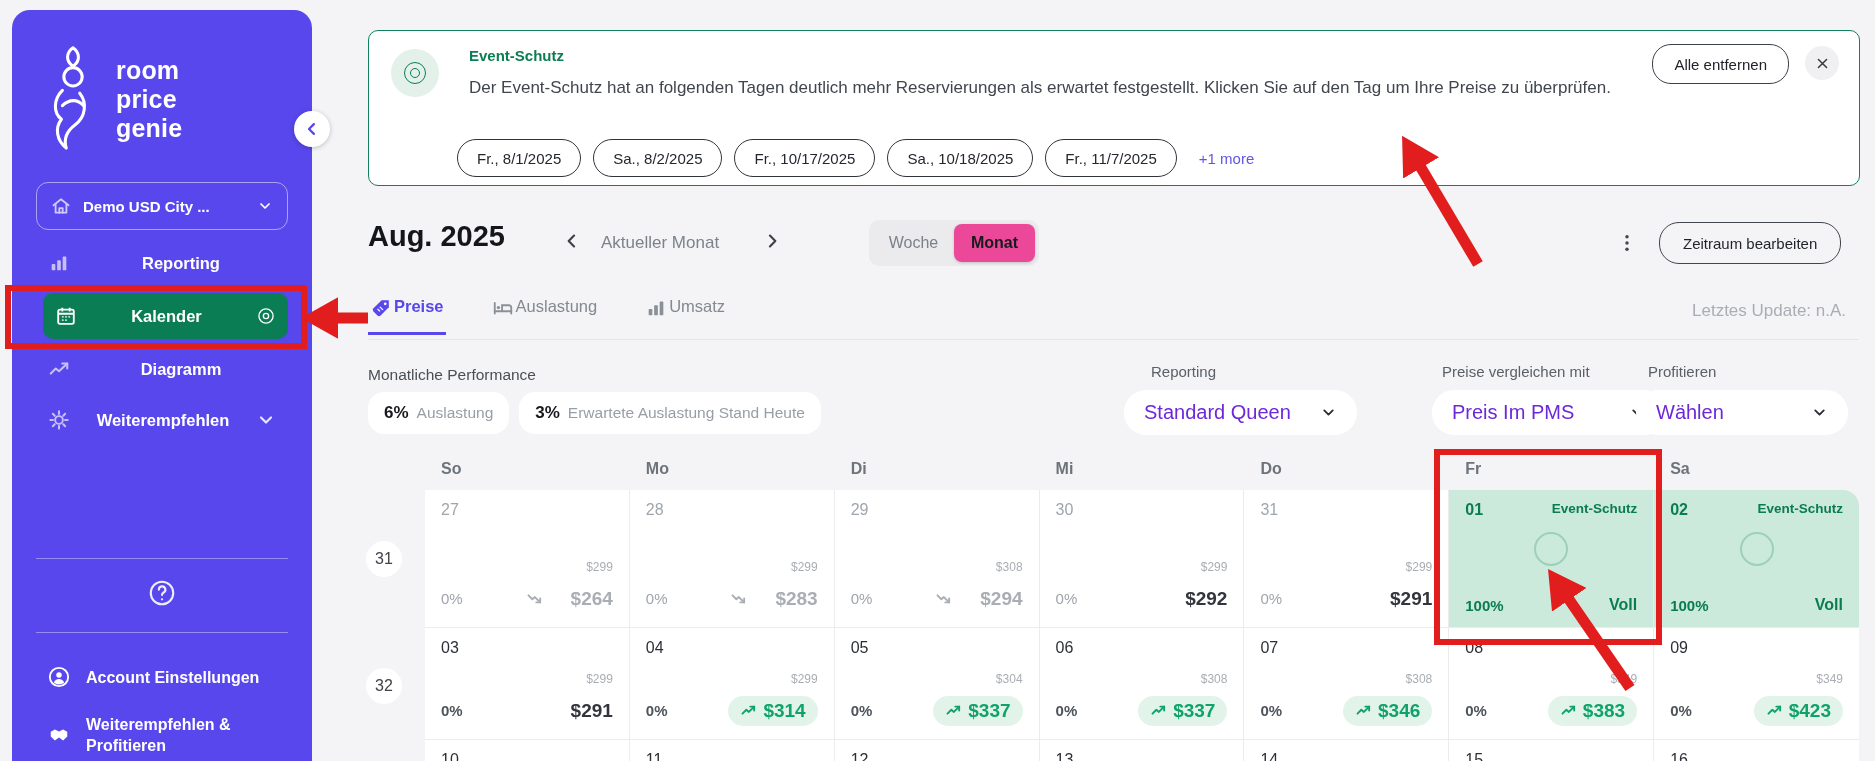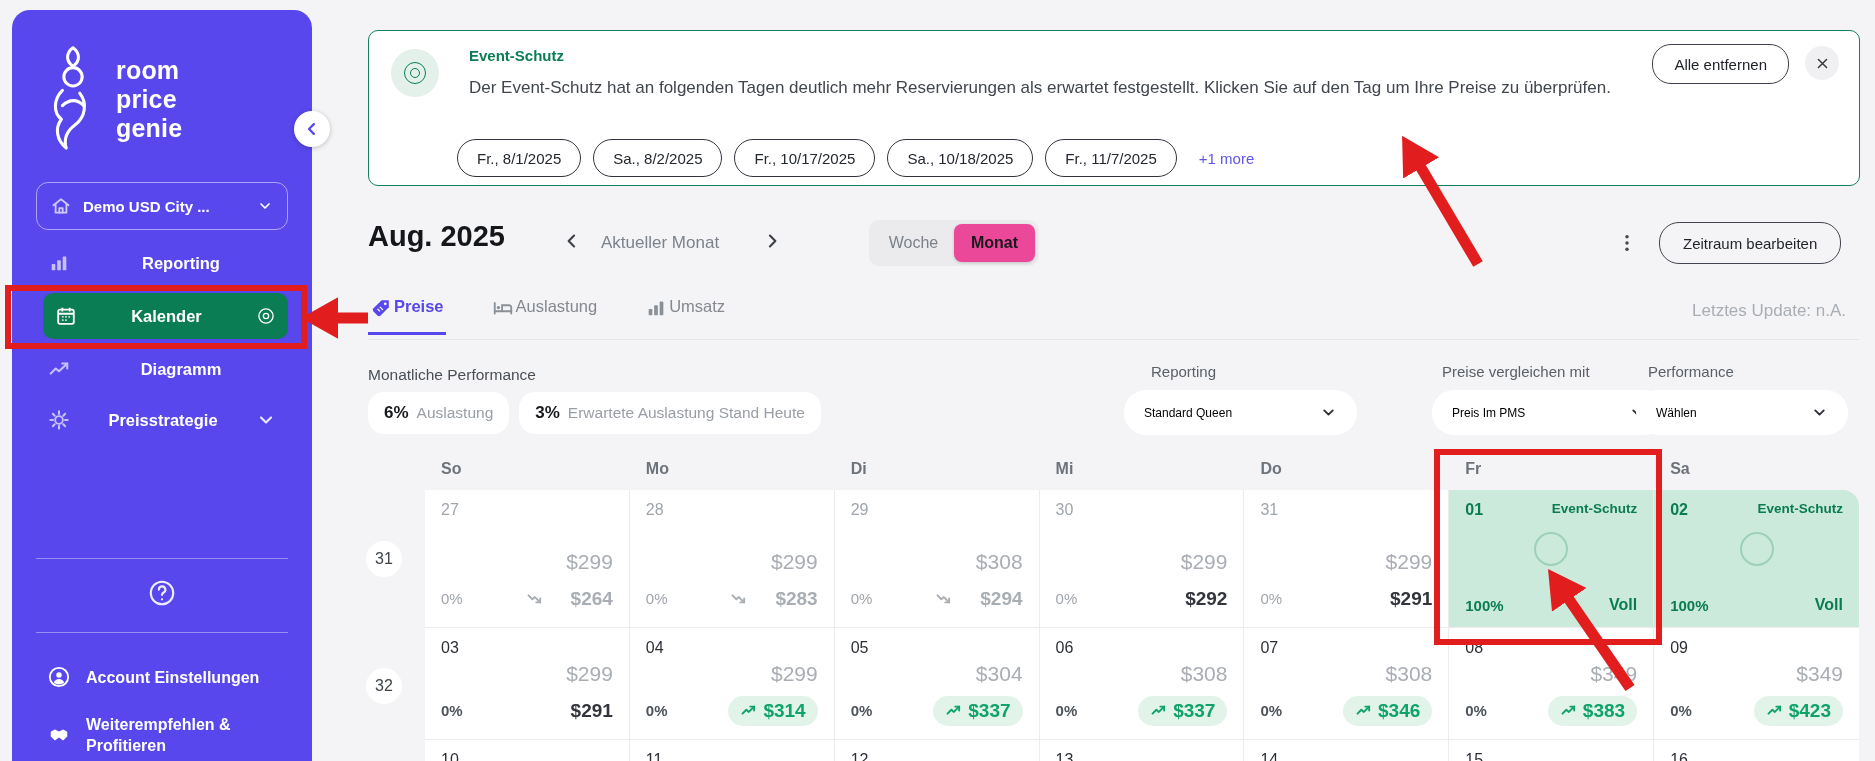--- a/index.html
+++ b/index.html
@@ -83,36 +83,36 @@
   .last-update{position:absolute;left:1692px;top:301px;font-size:17px;color:#a9aeb4;}
   
   .perf-label{position:absolute;left:368px;top:366px;font-size:15.5px;color:#4a4f56;}
   .badges{position:absolute;left:368px;top:392px;display:flex;gap:10px;}
   .badge{height:42px;background:#fff;border-radius:16px;display:flex;align-items:center;gap:8px;padding:0 16px;}
   .badge-value{font-weight:bold;font-size:17px;color:#17191d;}
   .badge-label{font-size:15.5px;color:#989ea5;white-space:nowrap;}
   .filter-group{position:absolute;top:363px;}
   .filter-label{font-size:15px;color:#5a6068;margin-bottom:10px;}
   .filter-pill{height:45px;background:#fff;border-radius:22px;display:flex;align-items:center;
-               justify-content:space-between;padding:0 20px;box-sizing:border-box;font-size:12px;
-               color:#000000;cursor:pointer;}
+               justify-content:space-between;padding:0 20px;box-sizing:border-box;font-size:20px;
+               color:#6d28d9;cursor:pointer;}
   .filter-pill .ic{width:17px;height:17px;color:#2a2e34;}
   
   .day-headers{position:absolute;left:425px;top:460px;width:1434px;display:grid;
                grid-template-columns:repeat(7,1fr);font-size:16px;color:#6d737b;}
   .day-headers span{padding-left:16px;font-weight:bold;}
   .grid{position:absolute;left:425px;top:490px;width:1434px;height:271px;display:grid;
         grid-template-columns:repeat(7,1fr);grid-template-rows:138px 112px 1fr;}
   .cell{border-right:1px solid #ececee;border-bottom:1px solid #ececee;background:#fff;
         box-sizing:border-box;padding:11px 16px 13px;display:flex;flex-direction:column;cursor:pointer;}
   .cell:nth-child(7n){border-right:none;}
   .cell.partial{border-bottom:none;}
   .c-day{font-size:16px;color:#2c3036;}
   .cell.muted .c-day{color:#9fa5ac;}
-  .c-pms{margin-top:auto;text-align:right;font-size:21px;color:#a9aeb4;}
+  .c-pms{margin-top:auto;text-align:right;font-size:12px;color:#a9aeb4;}
   .c-bottom{display:flex;justify-content:space-between;align-items:center;margin-top:9px;min-height:31px;}
   .c-occ{font-size:15px;font-weight:bold;color:#4e545b;}
   .cell.muted .c-occ{color:#9fa5ac;font-weight:normal;}
   .c-price{font-size:19px;font-weight:bold;display:flex;align-items:center;gap:6px;}
   .c-price.trend-down{color:#a9aeb4;gap:28px;}
   .c-price.trend-flat{color:#32363c;}
   .c-price.trend-up{background:#e2f4ea;color:#0fa269;padding:4px 12px;border-radius:17px;}
   .c-price .t-ic{width:17px;height:17px;display:inline-flex;}
   .cell.event{background:#cbeadb;}
   .cell.event.tr-round{border-top-right-radius:16px;}
@@ -213,21 +213,21 @@
           </span>
           <span class="nav-label">Diagramm</span>
         </div>
         <div class="nav-item">
           <span class="ic">
             <svg viewBox="0 0 24 24" fill="none" stroke="currentColor" stroke-width="2.3" stroke-linecap="round">
               <circle cx="12" cy="12" r="4.2" stroke-width="2.1"></circle>
               <path d="M12 2.6v2.8M12 18.6v2.8M2.6 12h2.8M18.6 12h2.8M5.3 5.3l2 2M16.7 16.7l2 2M18.7 5.3l-2 2M7.3 16.7l-2 2"></path>
             </svg>
           </span>
-          <span class="nav-label">Preisstrategie</span>
+          <span class="nav-label">Weiterempfehlen</span>
           <span class="ic trailing">
             <svg viewBox="0 0 24 24" fill="none" stroke="currentColor" stroke-width="2.6" stroke-linecap="round" stroke-linejoin="round">
               <path d="m6 9 6 6 6-6"></path>
             </svg>
           </span>
         </div>
       </div>
 
     <div class="sidebar-divider" style="top:548px"></div>
     <div class="help-btn">
@@ -383,21 +383,21 @@
         <div class="filter-pill" style="width: 234px;">
           <span>Preis Im PMS</span>
           <span class="ic">
             <svg viewBox="0 0 24 24" fill="none" stroke="currentColor" stroke-width="2.6" stroke-linecap="round" stroke-linejoin="round">
               <path d="m6 9 6 6 6-6"></path>
             </svg>
           </span>
         </div>
       </div>
       <div class="filter-group" style="left: 1636px;">
-        <div class="filter-label" style="padding-left: 12px;">Performance</div>
+        <div class="filter-label" style="padding-left: 12px;">Profitieren</div>
         <div class="filter-pill" style="width: 212px;">
           <span>Wählen</span>
           <span class="ic">
             <svg viewBox="0 0 24 24" fill="none" stroke="currentColor" stroke-width="2.6" stroke-linecap="round" stroke-linejoin="round">
               <path d="m6 9 6 6 6-6"></path>
             </svg>
           </span>
         </div>
       </div>
     </div>

